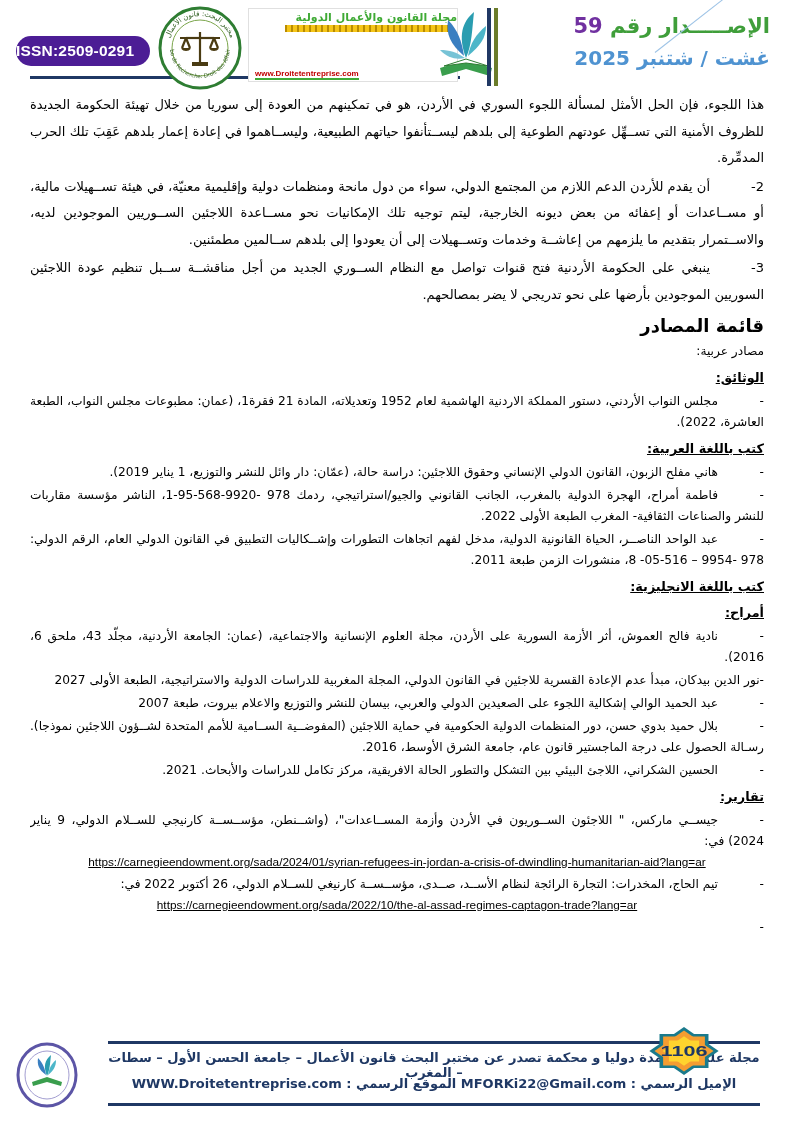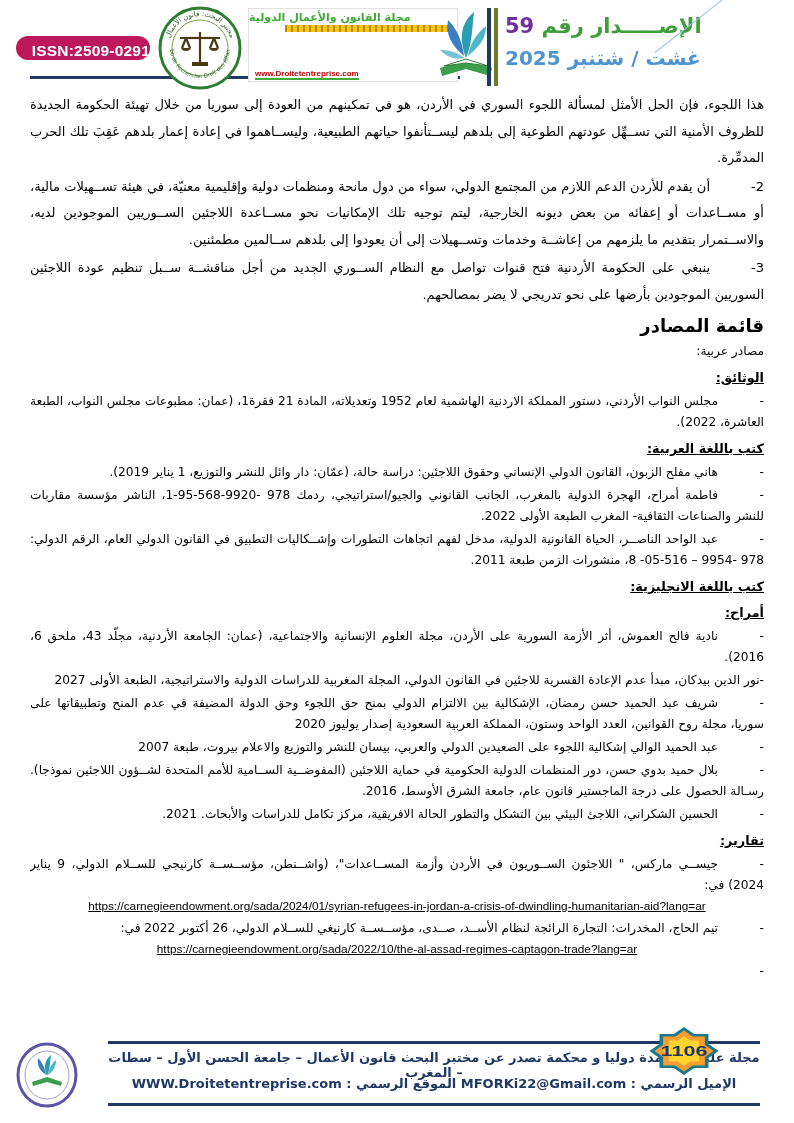--- a/index.html
+++ b/index.html
@@ -1,43 +1,43 @@
 <!DOCTYPE html>
 <html lang="ar"><head>
 <meta charset="utf-8">
 <style>
   html,body{margin:0;padding:0;background:#888;}
   .page{position:relative;width:794px;height:1123px;background:#ffffff;margin:0 auto;
         font-family:"DejaVu Sans",sans-serif;overflow:hidden;}
 
   
   .header{position:absolute;top:6px;left:0;width:794px;height:84px;}
-  .issn-pill{position:absolute;left:16px;top:30px;width:134px;height:24px;background:#be185d;
+  .issn-pill{position:absolute;left:16px;top:30px;width:134px;height:30px;background:#4c1d95;
              border-radius:16px;color:#fff;font-weight:bold;font-size:15.5px;line-height:30px;
-             text-align:right;font-family:"Liberation Sans",sans-serif;letter-spacing:.2px;}
+             text-align:left;font-family:"Liberation Sans",sans-serif;letter-spacing:.2px;}
   .header-underline{position:absolute;left:30px;top:70px;width:430px;height:3px;background:#1f3864;}
   .lab-logo{position:absolute;left:158px;top:0px;width:84px;height:84px;}
   .banner{position:absolute;left:248px;top:2px;width:208px;height:72px;border:1px solid #e0e0e0;
           background:#fff;overflow:visible;}
-  .banner-title{color:#3faa35;font-weight:bold;font-size:11px;text-align:left;direction:rtl;
+  .banner-title{color:#3faa35;font-weight:bold;font-size:11px;text-align:right;direction:rtl;
                 padding-top:2px;white-space:nowrap;}
   .banner-strip{height:7px;background:#f5c518;margin:1px 8px 2px 36px;
                 background-image:repeating-linear-gradient(90deg,#b98c00 0 2px,transparent 2px 6px);}
   .banner-mid{position:relative;height:38px;}
   .banner-mini-logo{position:absolute;right:6px;top:2px;width:30px;height:30px;}
   .banner-chart{position:absolute;right:44px;top:0px;width:34px;height:34px;}
   .banner-univ{position:absolute;right:84px;top:8px;font-size:6.5px;color:#1f3864;direction:rtl;
                white-space:nowrap;}
   .banner-web{position:absolute;left:6px;bottom:1px;font-size:8px;color:#c00000;font-weight:bold;
               border-bottom:2px solid #3faa35;font-family:"Liberation Sans",sans-serif;}
   .bird-large{position:absolute;left:428px;top:0px;width:78px;height:76px;}
   .bar{position:absolute;top:2px;height:78px;width:4px;}
   .bar-navy{left:487px;background:#203864;}
   .bar-olive{left:494px;background:#6b7c2a;}
-  .issue-block{position:absolute;left:505px;top:4px;width:265px;text-align:left;}
+  .issue-block{position:absolute;left:505px;top:4px;width:265px;text-align:right;}
   .issue-line1{direction:rtl;font-size:21px;font-weight:bold;color:#3f9e3a;line-height:32px;
                white-space:nowrap;}
   .issue-line1 .issue-num{color:#7030a0;}
   .issue-line2{direction:rtl;font-size:20px;font-weight:bold;color:#4f93d1;line-height:32px;
                white-space:nowrap;}
   .diag{position:absolute;left:655px;top:46px;width:110px;height:0;border-top:1.5px solid #9dc3e6;
         transform:rotate(-38deg);transform-origin:left center;}
 
   
   .content{position:absolute;top:92px;left:30px;width:734px;height:938px;overflow:hidden;
@@ -143,21 +143,20 @@
     <div class="src-heading">كتب باللغة العربية:</div>
     <div class="src-entry"><span class="marker">-</span><span>هاني مفلح الزبون، القانون الدولي الإنساني وحقوق اللاجئين: دراسة حالة، (عمّان: دار وائل للنشر والتوزيع، 1 يناير 2019).</span></div>
     <div class="src-entry"><span class="marker">-</span><span>فاطمة أمراح، الهجرة الدولية بالمغرب، الجانب القانوني والجيو/استراتيجي، ردمك </span><span dir="ltr">1-95-568-9920- 978</span><span>، الناشر مؤسسة مقاربات للنشر والصناعات الثقافية- المغرب الطبعة الأولى 2022.</span></div>
     <div class="src-entry"><span class="marker">-</span><span>عبد الواحد الناصــر، الحياة القانونية الدولية، مدخل لفهم اتجاهات التطورات وإشــكاليات التطبيق في القانون الدولي العام، الرقم الدولي: </span><span dir="ltr">8 -05-516 – 9954- 978</span><span>، منشورات الزمن طبعة 2011.</span></div>
 
     <div class="src-heading">كتب باللغة الانجليزية:</div>
 
     <div class="src-heading">أمراح:</div>
     <div class="src-entry"><span class="marker">-</span><span>نادية فالح العموش، أثر الأزمة السورية على الأردن، مجلة العلوم الإنسانية والاجتماعية، (عمان: الجامعة الأردنية، مجلّد 43، ملحق 6، 2016).</span></div>
     <div class="src-entry"><span class="marker flush"></span><span>-نور الدين بيدكان، مبدأ عدم الإعادة القسرية للاجئين في القانون الدولي، المجلة المغربية للدراسات الدولية والاستراتيجية، الطبعة الأولى 2027</span></div>
-    <div class="src-entry"><span class="marker">-</span><span>شريف عبد الحميد حسن رمضان، الإشكالية بين الالتزام الدولي بمنح حق اللجوء وحق الدولة المضيفة في عدم المنح وتطبيقاتها على سوريا، مجلة روح القوانين، العدد الواحد وستون، المملكة العربية السعودية إصدار يوليوز 2020</span></div>
     <div class="src-entry"><span class="marker">-</span><span>عبد الحميد الوالي إشكالية اللجوء على الصعيدين الدولي والعربي، بيسان للنشر والتوزيع والاعلام بيروت، طبعة 2007</span></div>
     <div class="src-entry"><span class="marker">-</span><span>بلال حميد بدوي حسن، دور المنظمات الدولية الحكومية في حماية اللاجئين (المفوضــية الســامية للأمم المتحدة لشــؤون اللاجئين نموذجا). رسـالة الحصول على درجة الماجستير قانون عام، جامعة الشرق الأوسط، 2016.</span></div>
     <div class="src-entry"><span class="marker">-</span><span>الحسين الشكراني، اللاجئ البيئي بين التشكل والتطور الحالة الافريقية، مركز تكامل للدراسات والأبحاث. 2021.</span></div>
 
     <div class="src-heading">تقارير:</div>
     <div class="src-entry"><span class="marker">-</span><span>جيســي ماركس، " اللاجئون الســوريون في الأردن وأزمة المســاعدات"، (واشــنطن، مؤســســة كارنيجي للســلام الدولي، 9 يناير 2024) في:</span><a class="url">https://carnegieendowment.org/sada/2024/01/syrian-refugees-in-jordan-a-crisis-of-dwindling-humanitarian-aid?lang=ar</a></div>
     <div class="src-entry"><span class="marker">-</span><span>تيم الحاج، المخدرات: التجارة الرائجة لنظام الأســد، صــدى، مؤســســة كارنيغي للســلام الدولي، 26 أكتوبر 2022 في:</span><a class="url">https://carnegieendowment.org/sada/2022/10/the-al-assad-regimes-captagon-trade?lang=ar</a></div>
     <div class="src-entry"><span class="marker">-</span></div>
 
   </div>

